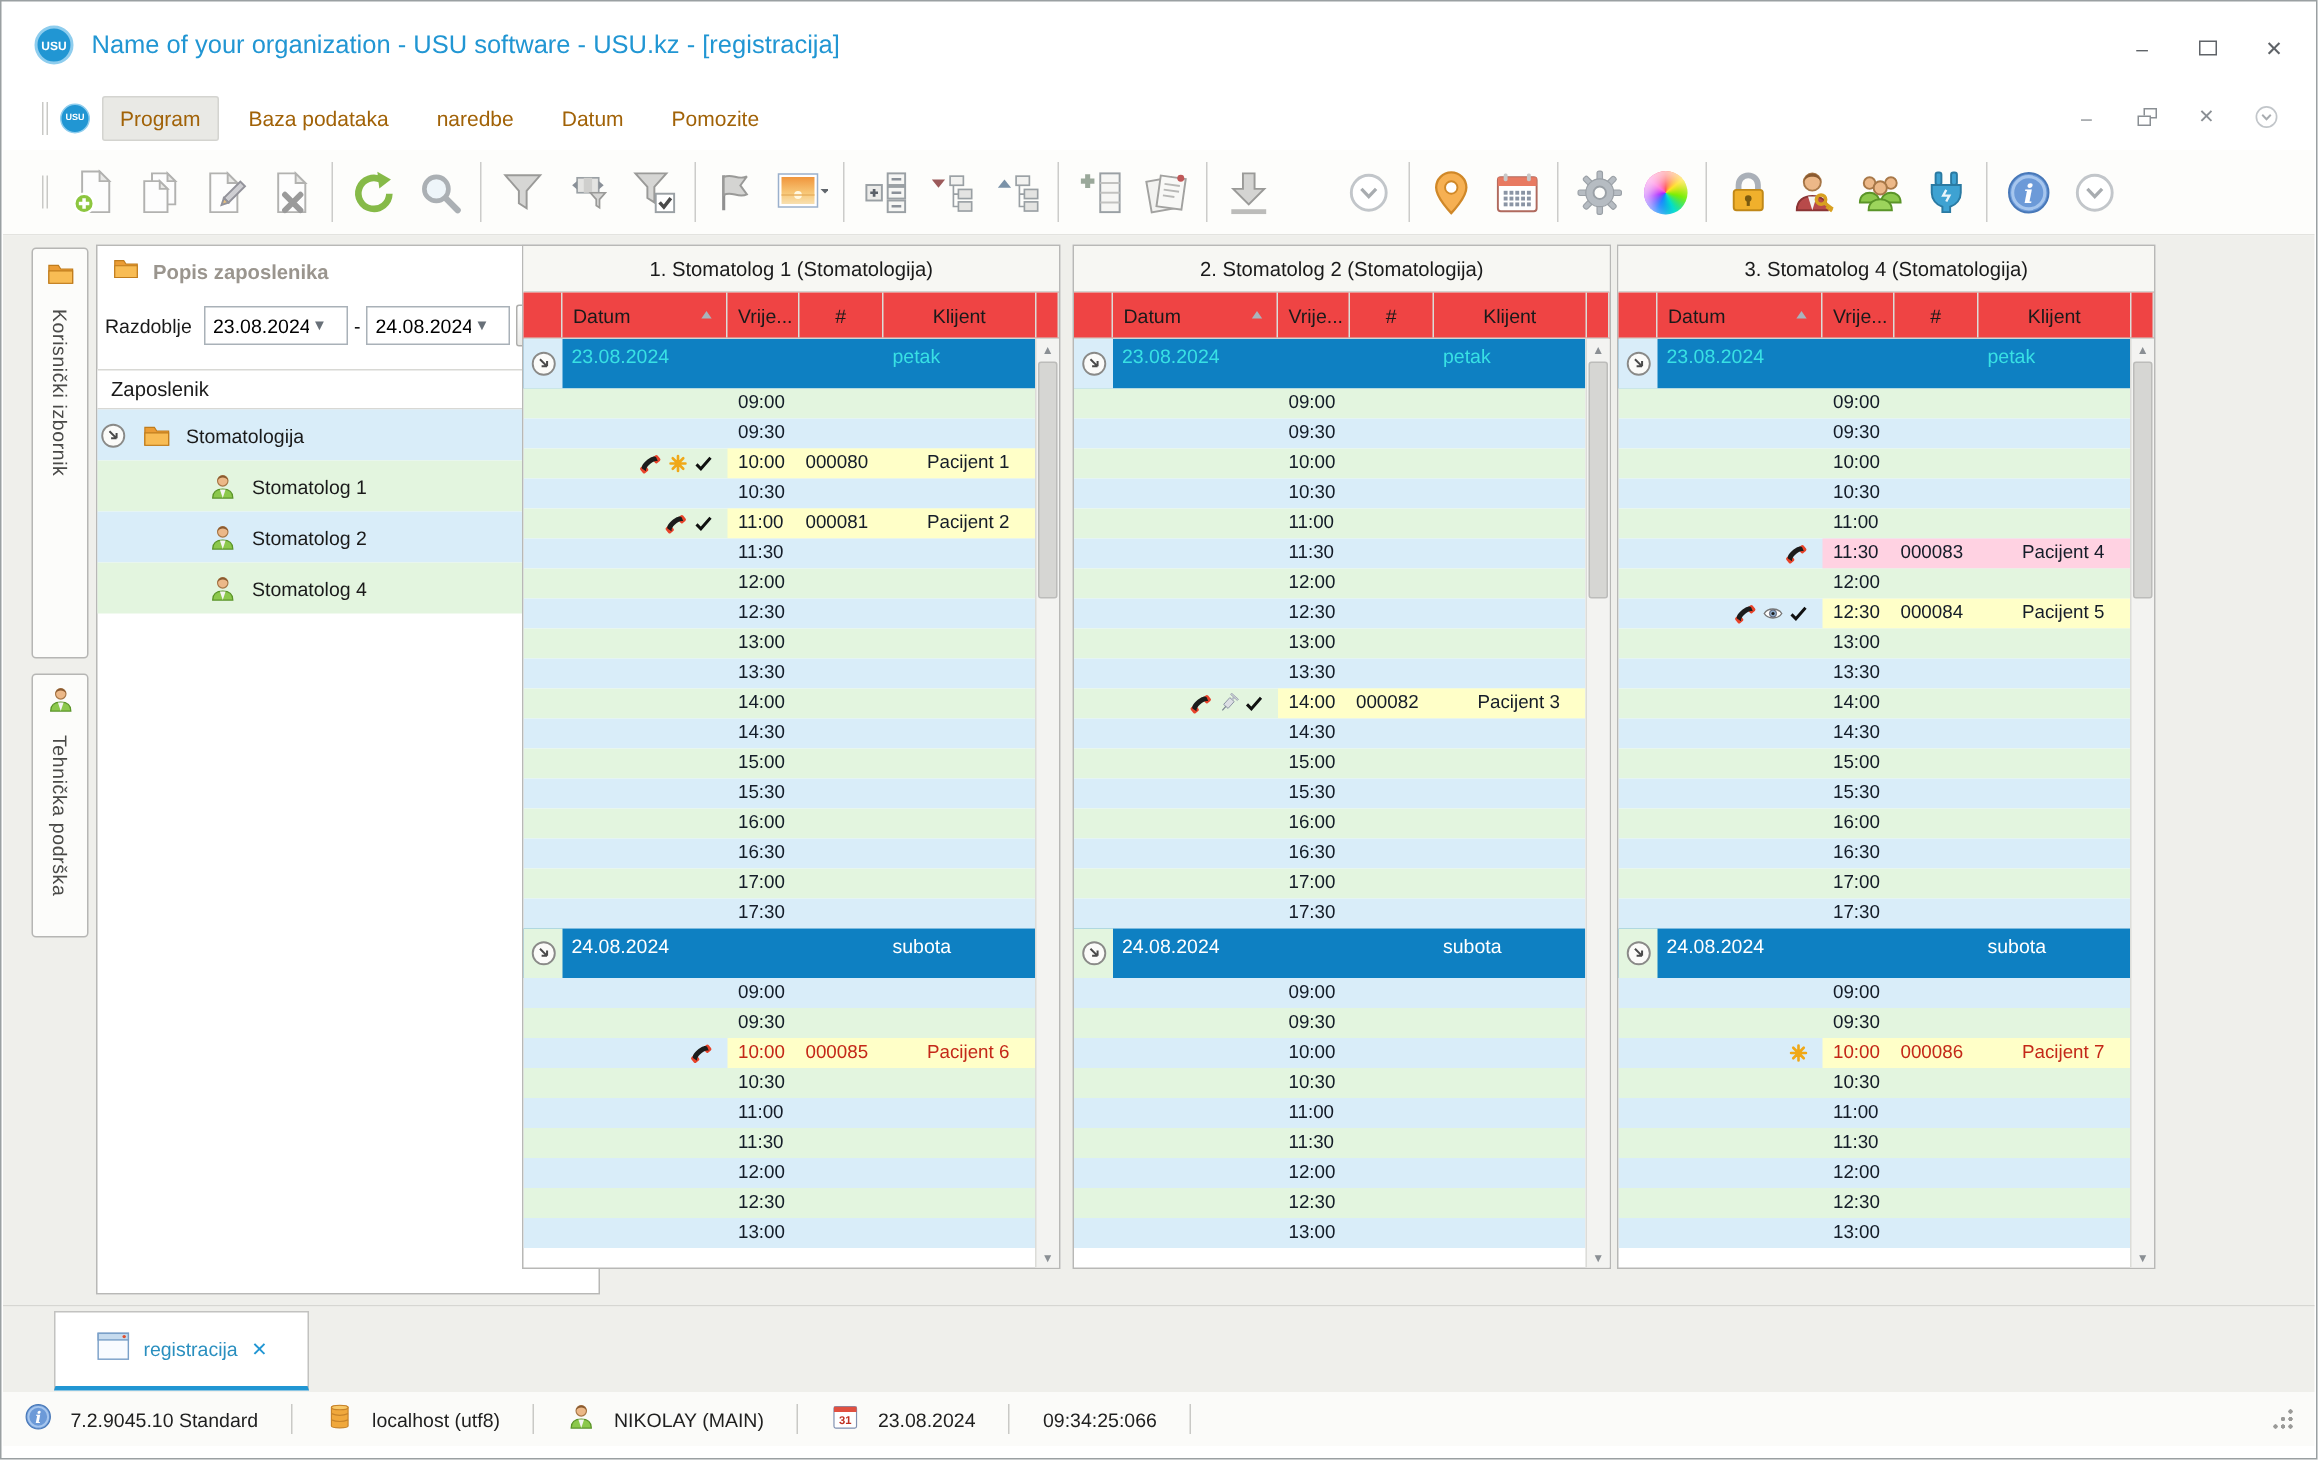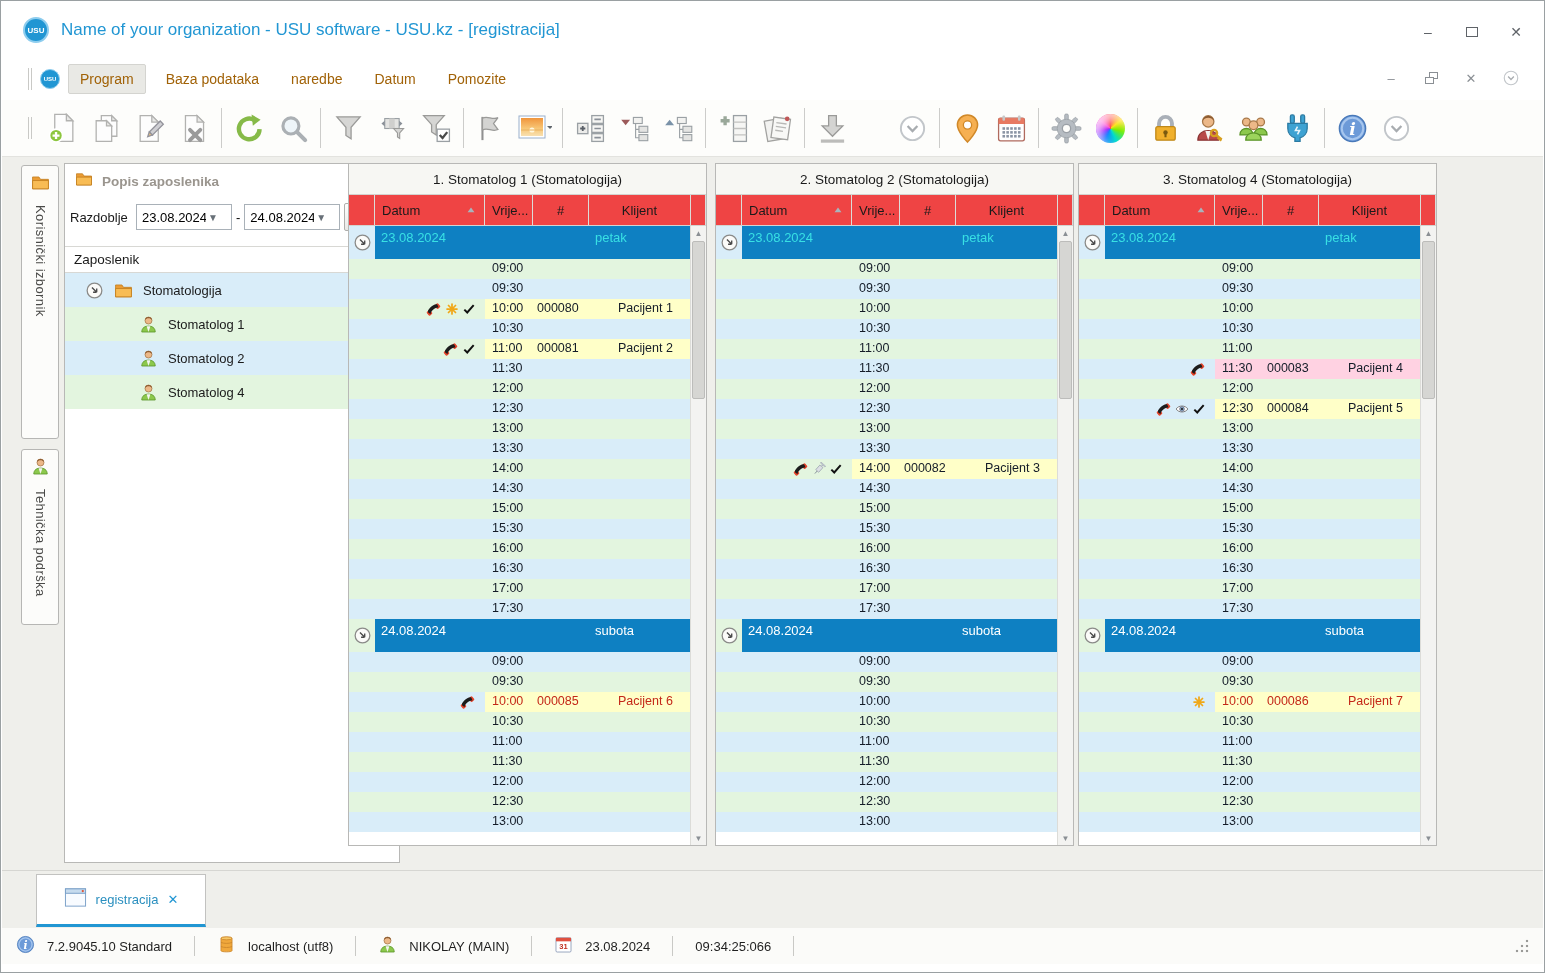--- a/index.html
+++ b/index.html
@@ -551,21 +551,21 @@
                 <svg viewBox="0 0 24 24" style="width: 18px; height: 18px; display: block;">
                   <circle cx="12" cy="12" r="9" fill="#f4f8fc" stroke="#4888c8" stroke-width="2"></circle>
                   <path d="M12 6.5V12l4 2.2" fill="none" stroke="#2858a8" stroke-width="2"></path>
                   <circle cx="12" cy="12" r="1.1" fill="#c03020"></circle>
                 </svg>
               </span></span>
           </div>
       </div>
       <div id="lp-treeheader">Zaposlenik</div>
       <div id="lp-tree">
-          <div class="tree-row row-blue" style="padding-left: 20px; text-align: right;">
+          <div class="tree-row row-blue" style="padding-left: 1px; text-align: right;">
             <span class="ico-gap" style="display: inline-flex;">
               <svg viewBox="0 0 24 24" style="width: 19px; height: 19px; display: block;">
                 <circle cx="12" cy="12" r="9.3" fill="#fbfbf9" stroke="#8a8a88" stroke-width="1.6"></circle>
                 <path d="M8.8 8.2l6 6M14.8 14.2v-4.6M14.8 14.2h-4.6" fill="none" stroke="#4a4a4a" stroke-width="1.7"></path>
               </svg>
             </span>
             <span class="ico-gap" style="display: inline-flex;">
               <svg viewBox="0 0 24 24" style="width: 19px; height: 19px; display: block;">
                 <path d="M2 5h8l2 3h10v12H2z" fill="#eb9c34" stroke="#c07c1c"></path>
                 <path d="M2 9.5h20V20H2z" fill="#f8bc54" stroke="#c07c1c"></path>

